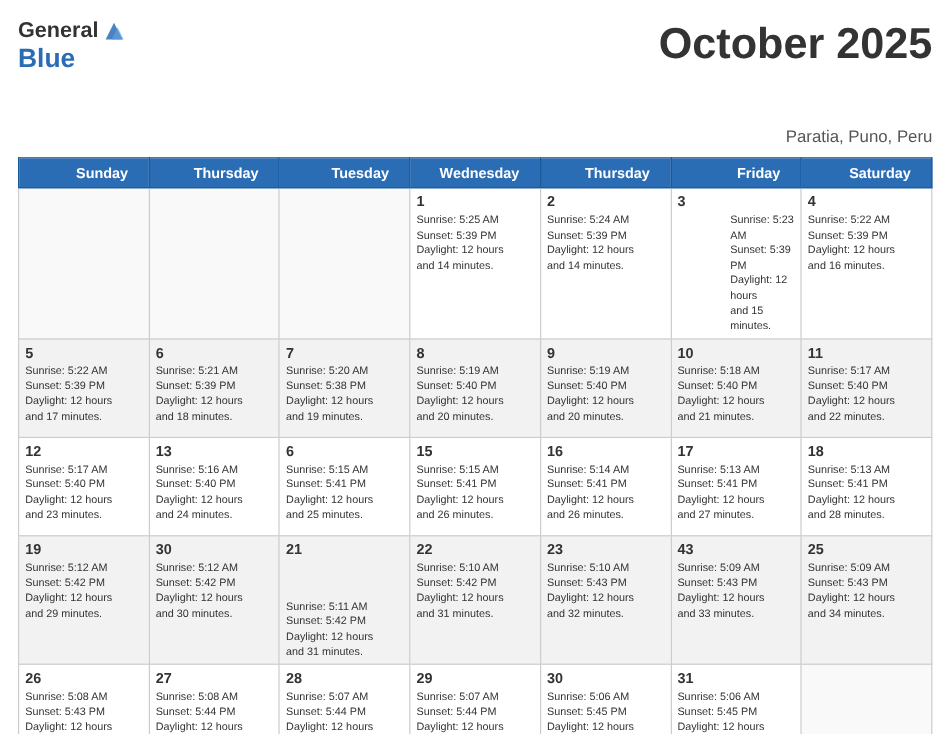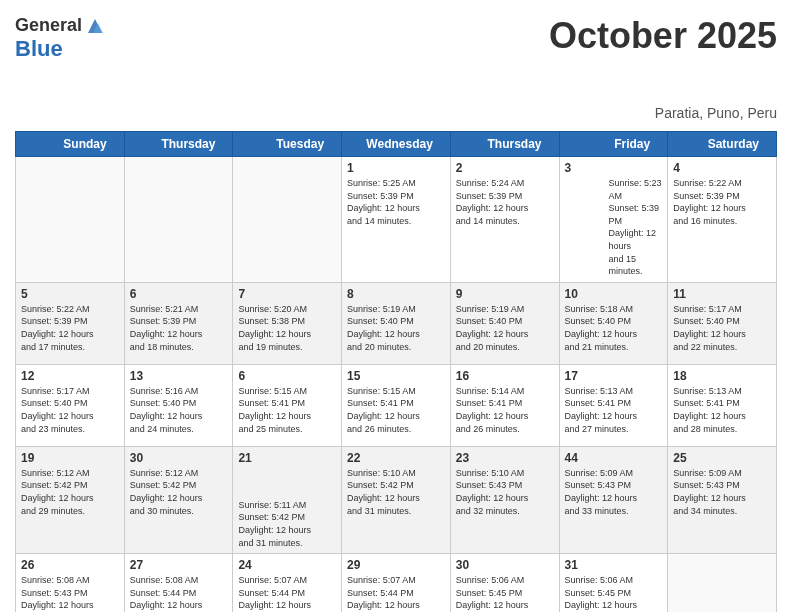--- a/index.html
+++ b/index.html
@@ -305,21 +305,21 @@
 and 31 minutes.</div>
           </td>
           <td>
             <span class="day-number">23</span>
             <div class="day-info" style="white-space: pre-line;">Sunrise: 5:10 AM
 Sunset: 5:43 PM
 Daylight: 12 hours
 and 32 minutes.</div>
           </td>
           <td>
-            <span class="day-number">44</span>
+            <span class="day-number">43</span>
             <div class="day-info" style="white-space: pre-line;">Sunrise: 5:09 AM
 Sunset: 5:43 PM
 Daylight: 12 hours
 and 33 minutes.</div>
           </td>
           <td>
             <span class="day-number">25</span>
             <div class="day-info" style="white-space: pre-line;">Sunrise: 5:09 AM
 Sunset: 5:43 PM
 Daylight: 12 hours
@@ -335,21 +335,21 @@
 and 35 minutes.</div>
           </td>
           <td>
             <span class="day-number">27</span>
             <div class="day-info" style="white-space: pre-line;">Sunrise: 5:08 AM
 Sunset: 5:44 PM
 Daylight: 12 hours
 and 35 minutes.</div>
           </td>
           <td>
-            <span class="day-number">24</span>
+            <span class="day-number">28</span>
             <div class="day-info" style="white-space: pre-line;">Sunrise: 5:07 AM
 Sunset: 5:44 PM
 Daylight: 12 hours
 and 36 minutes.</div>
           </td>
           <td>
             <span class="day-number">29</span>
             <div class="day-info" style="white-space: pre-line;">Sunrise: 5:07 AM
 Sunset: 5:44 PM
 Daylight: 12 hours

